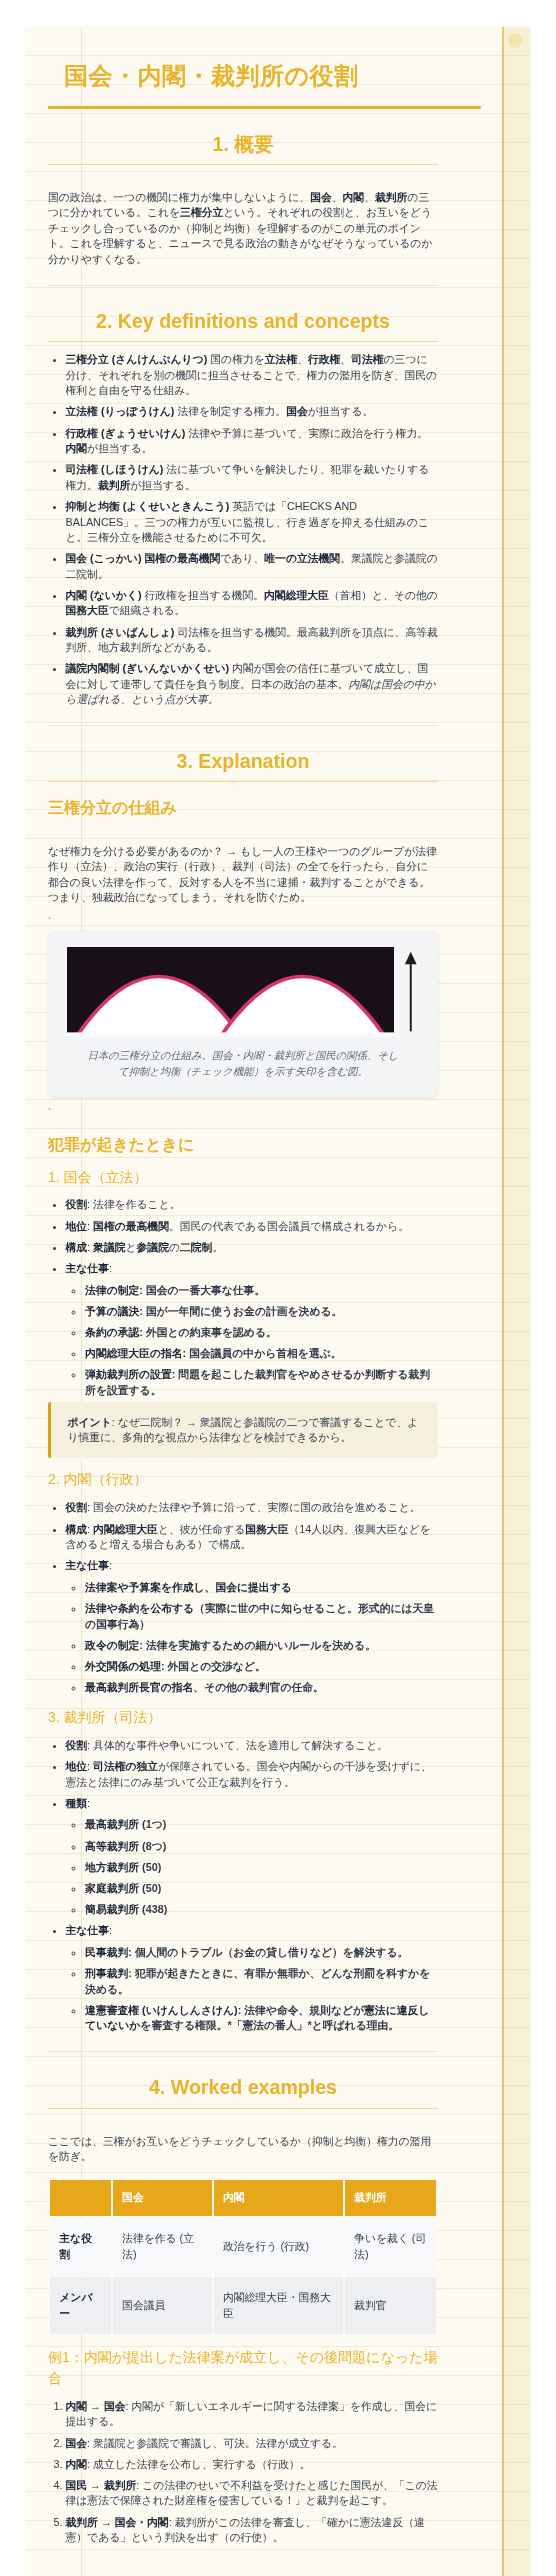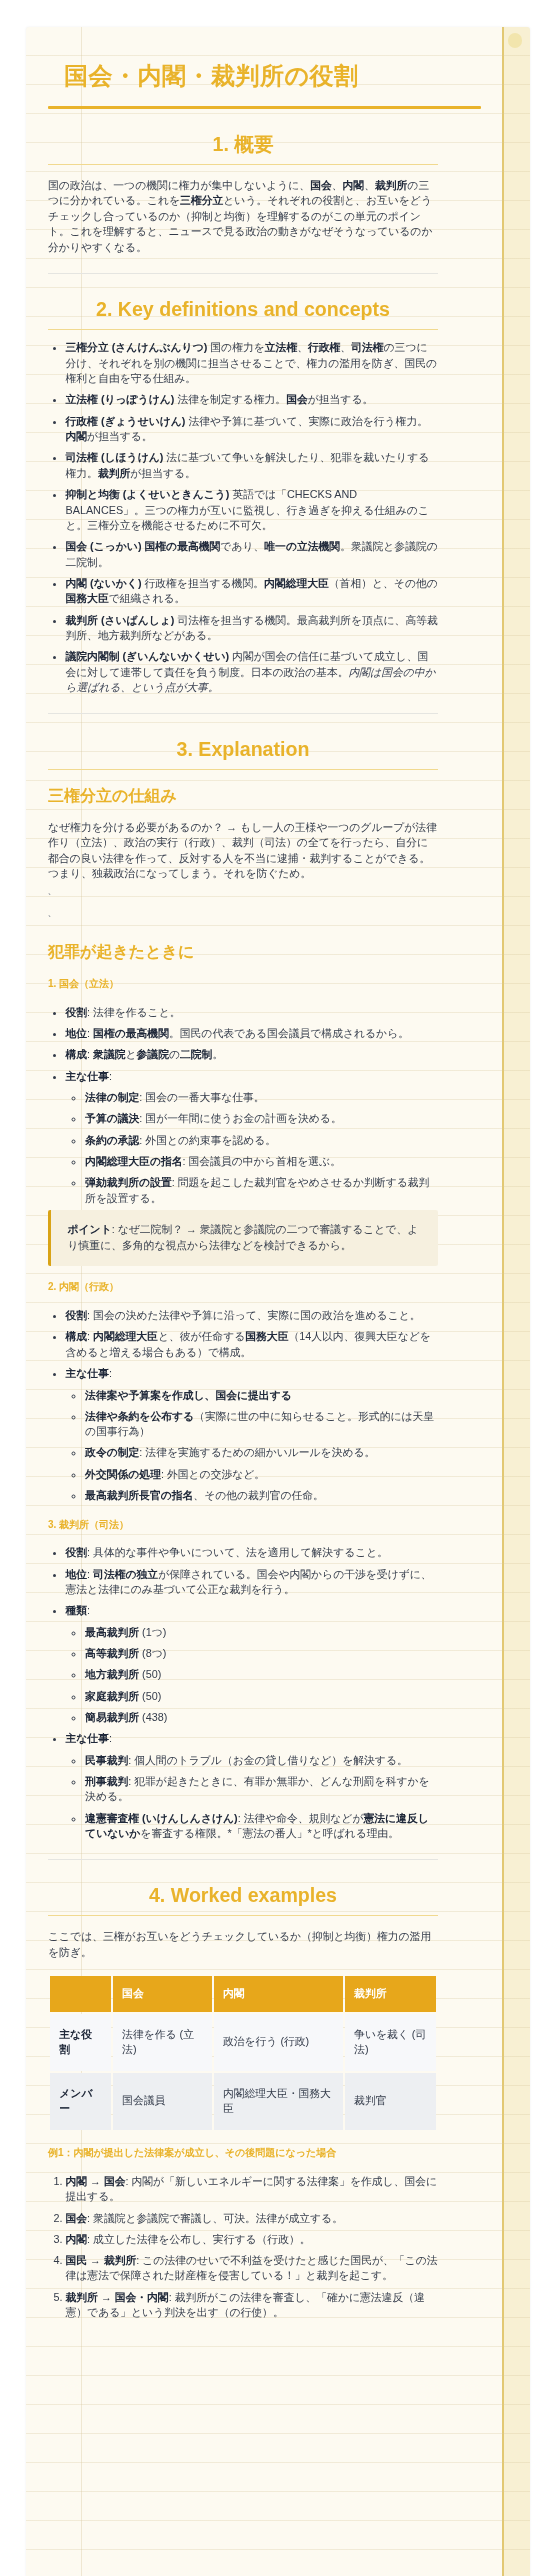--- a/index.html
+++ b/index.html
@@ -14,31 +14,31 @@
       linear-gradient(to right, transparent 0, transparent 55px, #efe7d2 55px, #efe7d2 56px, transparent 56px);
     box-shadow:0 0.5px 2.6px rgba(0,0,0,0.07);
   }
   .circle{position:absolute;border-radius:50%;background:#f2e5ad;}
   .circle.top{left:482px;top:6.2px;width:14.4px;height:14.4px;}
   .content{position:relative;padding:17.5px 92px 0 22px;}
   h1{font-size:24px;line-height:29px;font-weight:800;color:#e9b32b;margin:16px;letter-spacing:0.5px;}
   .h1-rule{width:433px;height:3.1px;background:#e9b32b;margin-top:14.4px;border-radius:1px;}
   h2{font-size:19.6px;line-height:25px;font-weight:800;color:#e9b32b;margin:0;padding-bottom:7.2px;border-bottom:1.5px solid #f1d98f;text-align:center;}
   h3{font-size:16px;line-height:20.6px;font-weight:800;color:#e9b32b;margin:15.5px 0 9.3px;}
-  h4{font-size:10px;line-height:20.6px;font-weight:700;color:#e9b32b;margin:11.3px 0 9.3px;}
+  h4{font-size:14px;line-height:20.6px;font-weight:400;color:#e9b32b;margin:11.3px 0 9.3px;}
   .sec{margin-top:23px;}
   hr{border:none;border-top:1px solid #e5e5e1;margin:17.5px 0;}
   p,li{font-size:10.8px;line-height:15.5px;margin:0;}
-  p{margin-top:13px;}
+  p{margin-top:25px;}
   b{color:#20293a;}
   i{color:#3c4354;}
   ul,ol{margin:10.3px 0 0;padding-left:17.5px;}
   li{margin-bottom:5.7px;}
   li:last-child{margin-bottom:0;}
-  ul ul{list-style:circle;margin-top:6.2px;padding-left:19.6px;}
+  ul ul{list-style:circle;margin-top:6.2px;padding-left:19.6px;font-weight:bold;}
   .callout{margin:4px 0;padding:12.4px 16.5px;background:#f6f0df;border-left:3.6px solid #d9a316;border-radius:2.1px;}
   .callout p{margin:0;}
   table{width:100%;border-collapse:separate;border-spacing:2.6px;margin:13.4px 0 5.2px;table-layout:fixed;}
   col.c0{width:16%;} col.c1{width:26%;} col.c2{width:34%;} col.c3{width:24%;}
   th{background:#e7a71b;color:#ffffff;font-weight:700;text-align:left;font-size:10.8px;line-height:15.5px;padding:10.3px 9.3px;}
   td{font-size:10.8px;line-height:15.5px;padding:13px 9.3px;vertical-align:middle;}
   tbody tr:nth-child(1) td{background:#f7f8fa;}
   tbody tr:nth-child(2) td{background:#edeff2;}
   td.rowhead{font-weight:700;color:#20293a;}
   .tick{font-size:9.8px;line-height:14.4px;color:#6b7280;margin-top:8.2px;}
@@ -84,20 +84,35 @@
       </section>
 
       <hr>
 
       <section class="sec">
         <h2>3. Explanation</h2>
         <h3>三権分立の仕組み</h3>
         <p>なぜ権力を分ける必要があるのか？ → もし一人の王様や一つのグループが法律作り（立法）、政治の実行（行政）、裁判（司法）の全てを行ったら、自分に都合の良い法律を作って、反対する人を不当に逮捕・裁判することができる。つまり、独裁政治になってしまう。それを防ぐため。</p>
 
         <div class="tick">`</div>
+        <figure class="fig-card">
+          <div class="fig-media">
+            <svg class="fig-dark" viewBox="0 0 600 172" preserveAspectRatio="none">
+              <rect width="600" height="172" fill="#190f17"></rect>
+              <path d="M18,172 Q168,-58 318,172" fill="#ffffff" stroke="#d5356f" stroke-width="7"></path>
+              <path d="M282,172 Q432,-58 582,172" fill="#ffffff" stroke="#d5356f" stroke-width="7"></path>
+              <rect x="0" y="165" width="600" height="7" fill="#fbfbfb"></rect>
+            </svg>
+            <svg class="fig-arrow" viewBox="0 0 36 172">
+              <line x1="18" y1="168" x2="18" y2="26" stroke="#1d1d1f" stroke-width="4"></line>
+              <polygon points="18,4 6,30 30,30" fill="#1d1d1f"></polygon>
+            </svg>
+          </div>
+          <figcaption>日本の三権分立の仕組み。国会・内閣・裁判所と国民の関係、そして抑制と均衡（チェック機能）を示す矢印を含む図。</figcaption>
+        </figure>
         <div class="tick">`</div>
 
         <h3>犯罪が起きたときに</h3>
 
         <h4>1. 国会（立法）</h4>
         <ul>
           <li><b>役割</b>: 法律を作ること。</li>
           <li><b>地位</b>: <b>国権の最高機関</b>。国民の代表である国会議員で構成されるから。</li>
           <li><b>構成</b>: <b>衆議院</b>と<b>参議院</b>の<b>二院制</b>。</li>
           <li><span><b>主な仕事</b>:</span>

